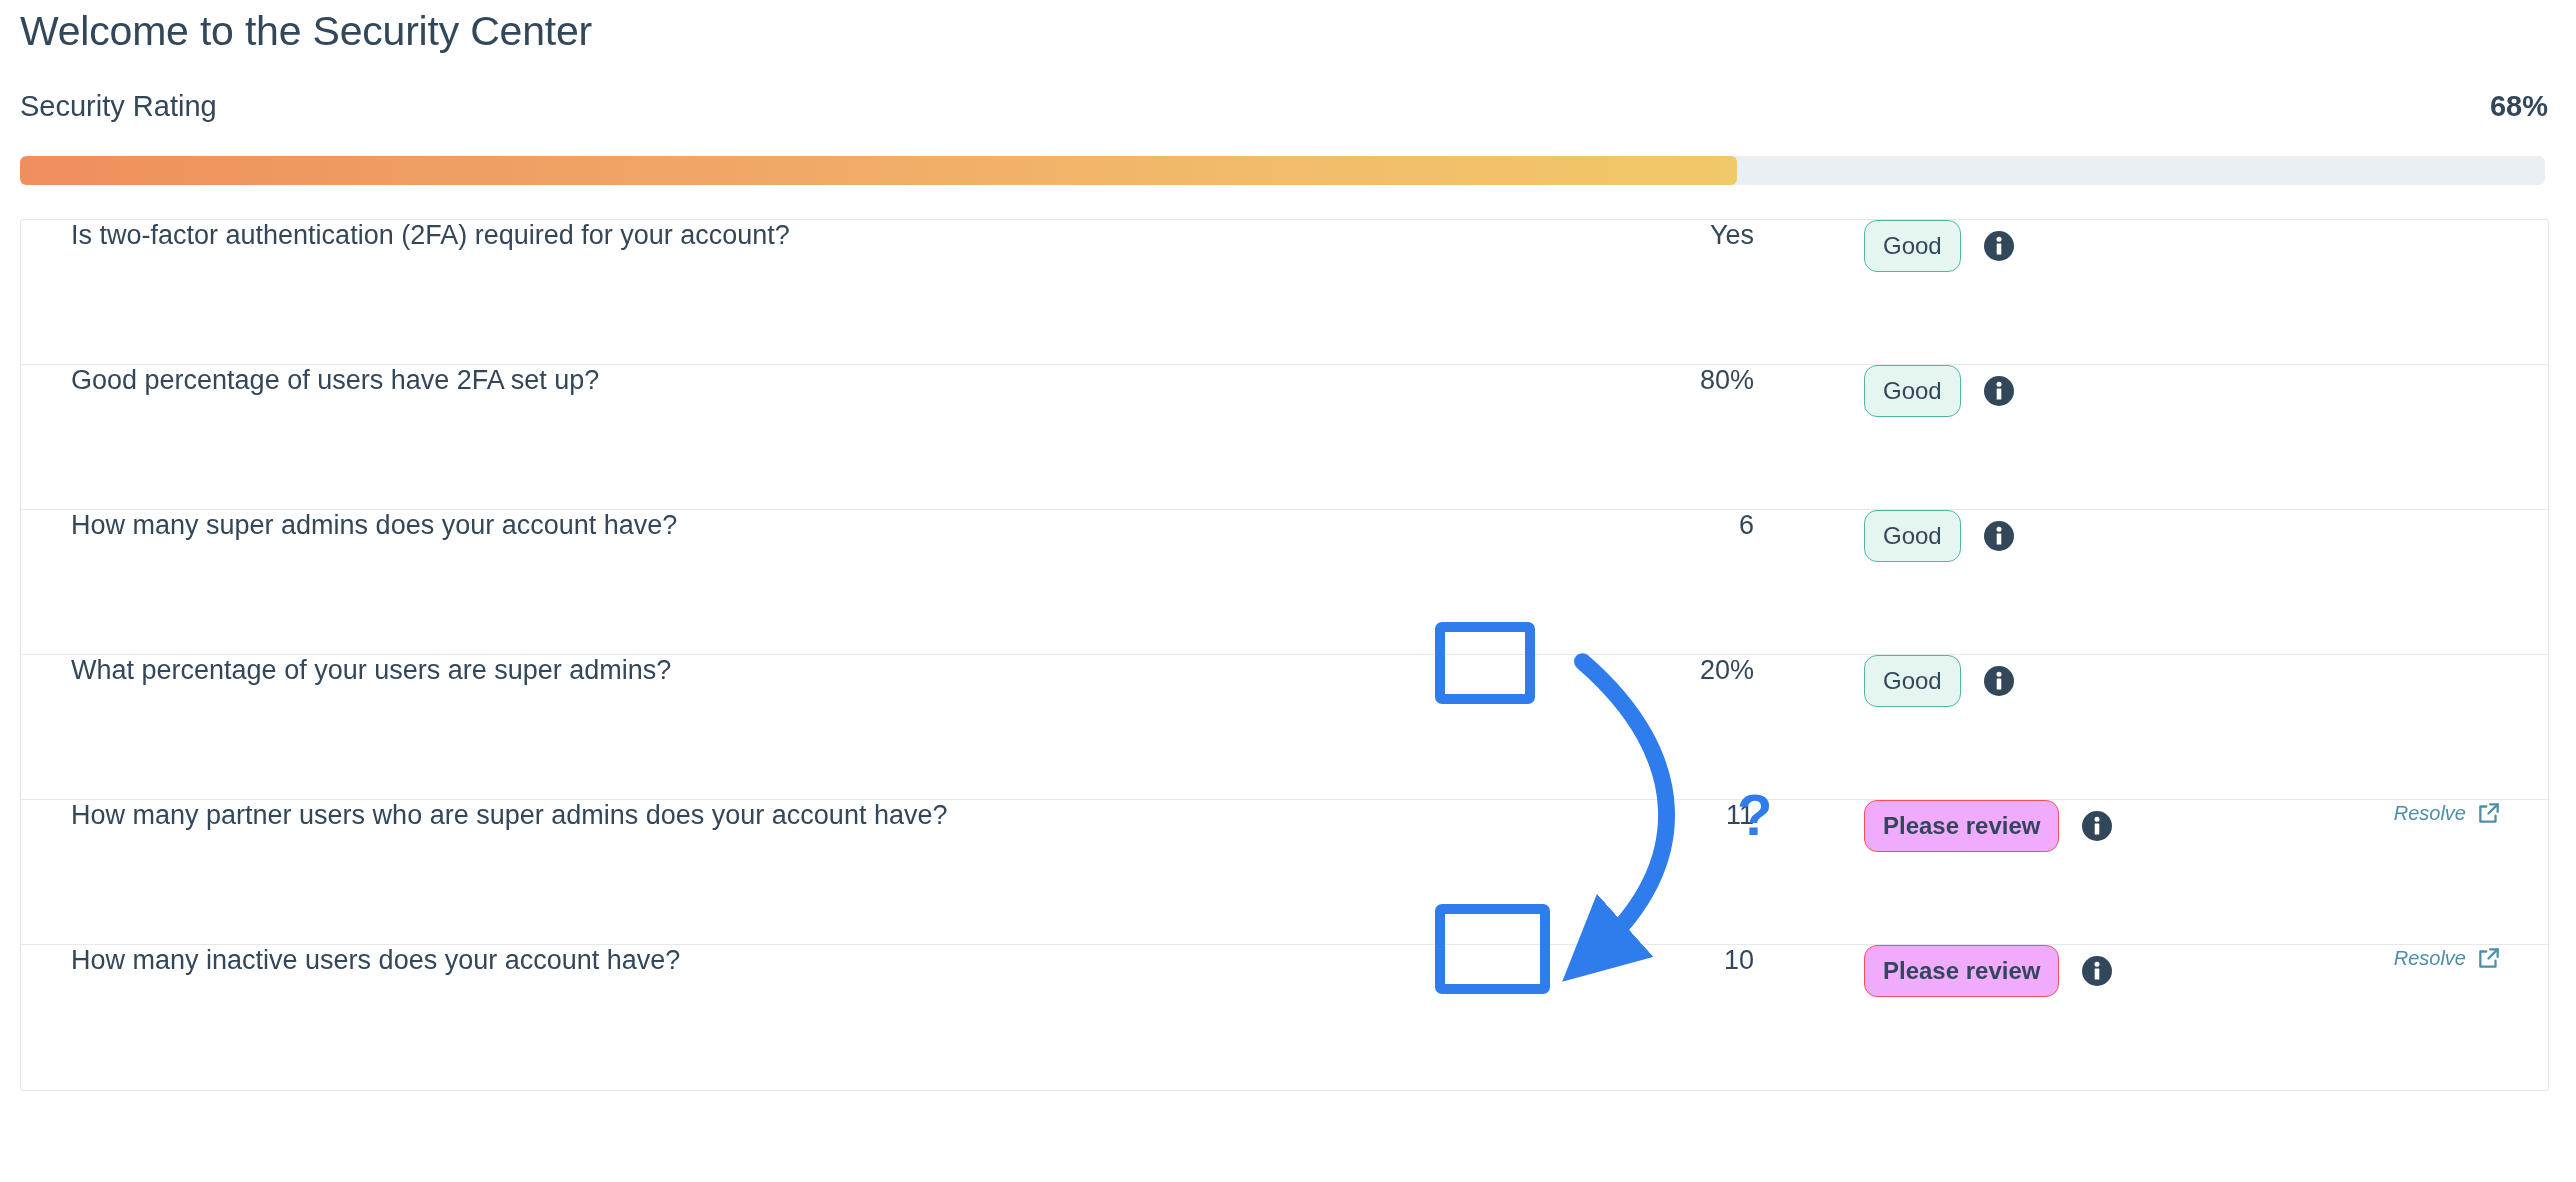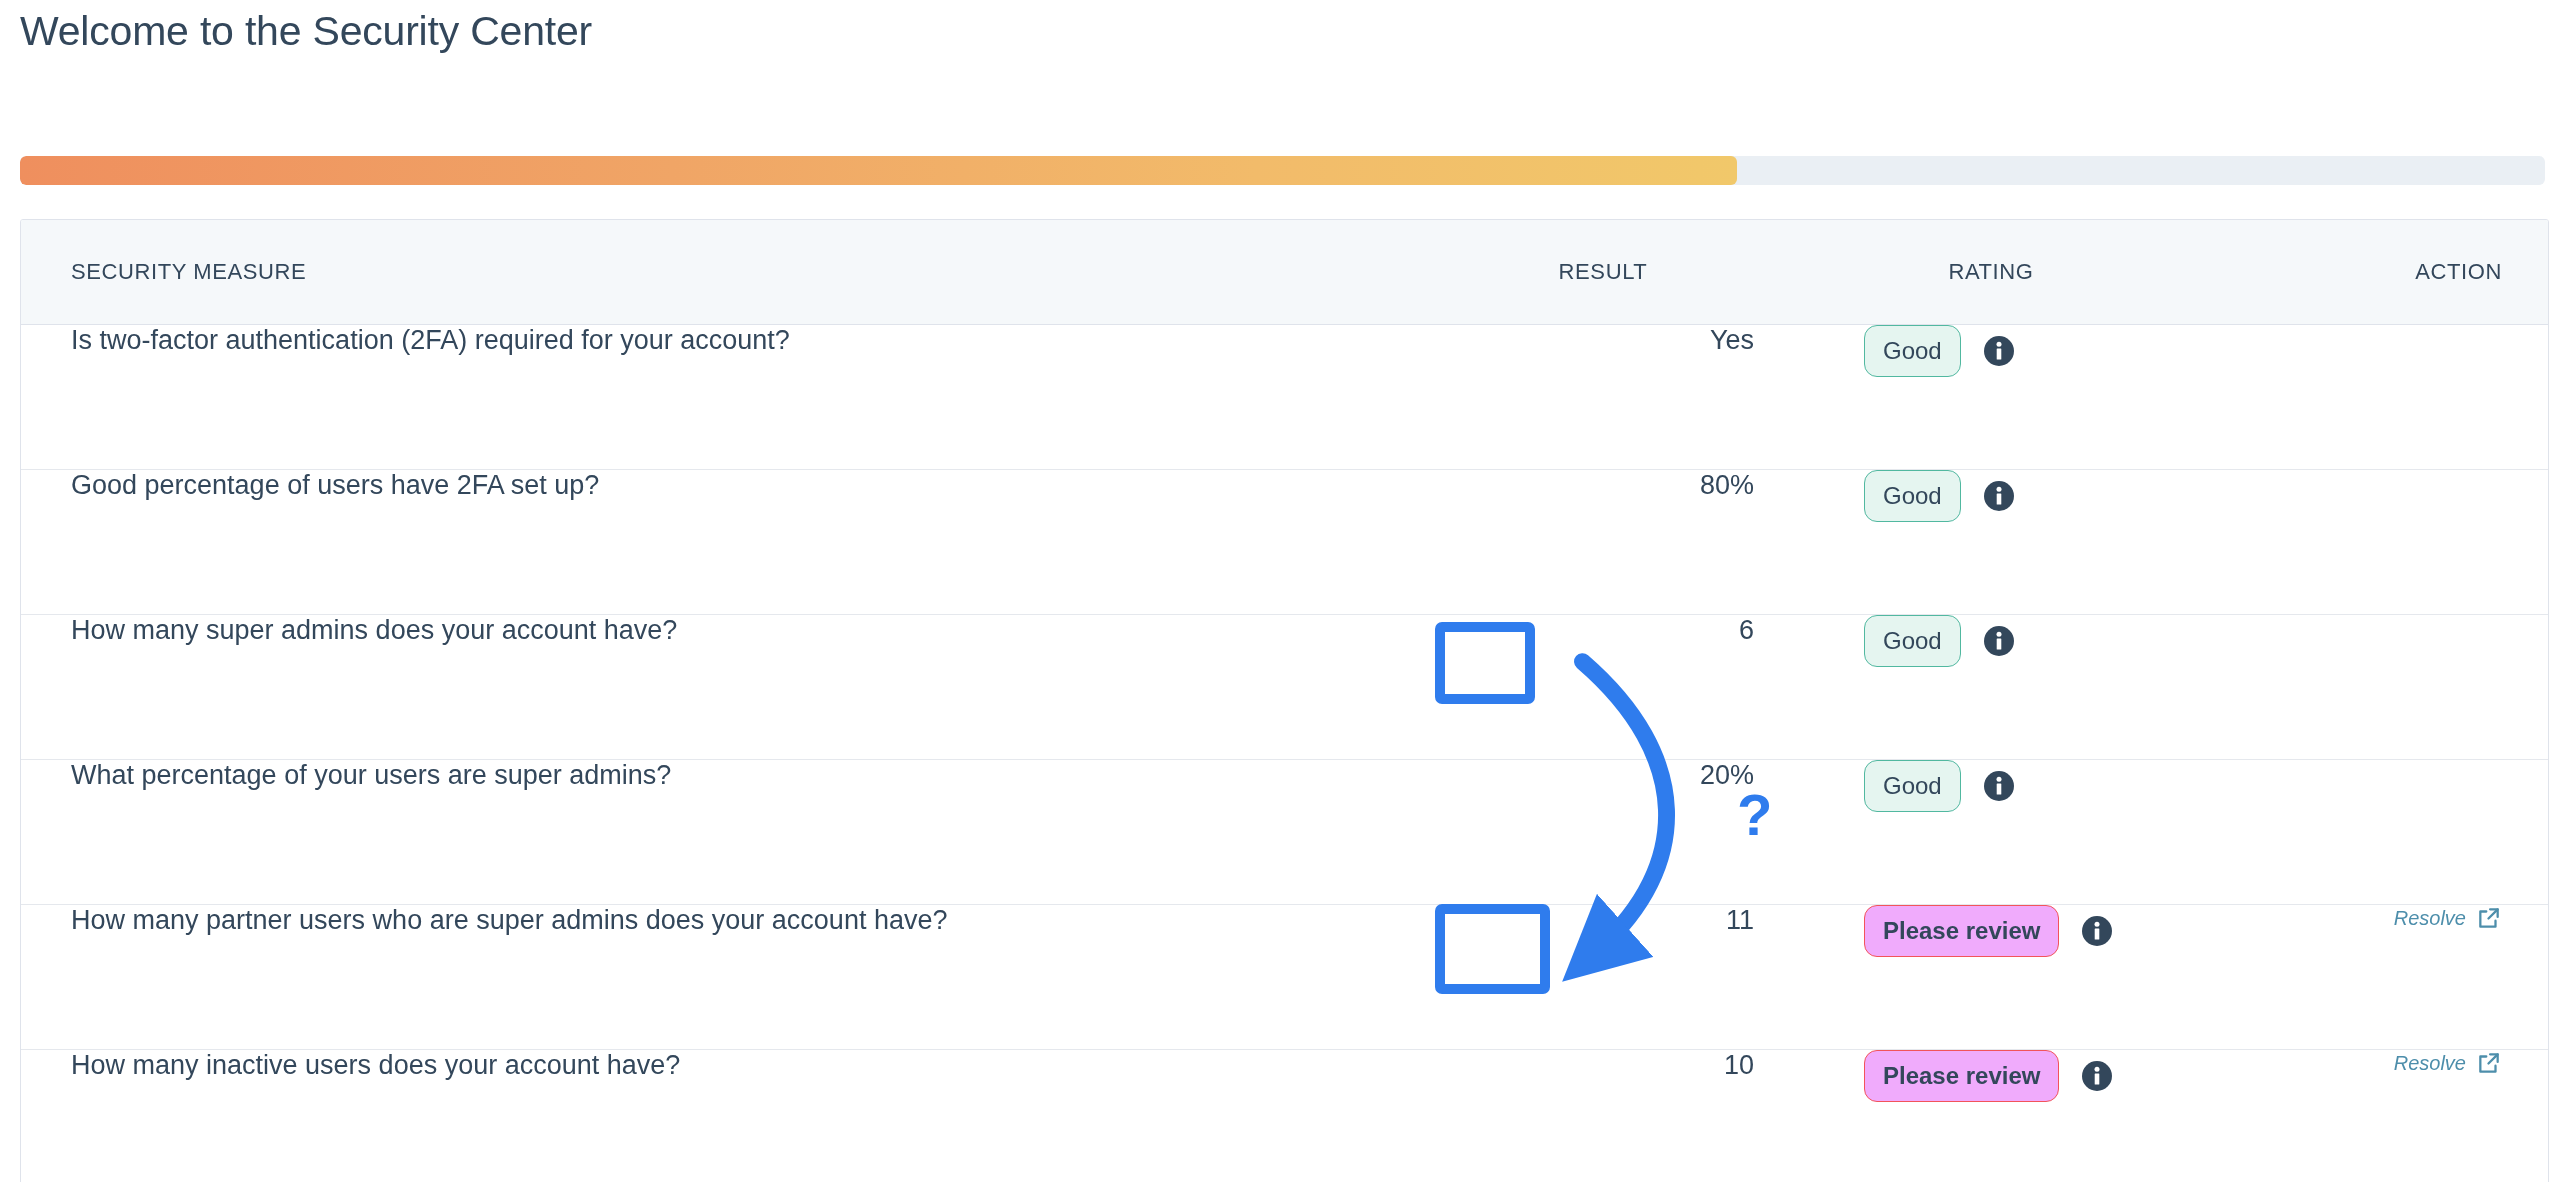--- a/index.html
+++ b/index.html
@@ -213,33 +213,31 @@
     line-height: 1;
   }
 </style>
 </head>
 <body>
 
 <div id="page">
 
   <div class="page-title">Welcome to the Security Center</div>
 
+  <div class="rating-row">
+    <span class="rating-label">Security Rating</span>
+    <span class="rating-value">68%</span>
+  </div>
 
   <div class="progress-track">
     <div class="progress-fill" id="progress-fill" style="width: 68%;"></div>
   </div>
 
   <div class="table">
 
-    <div class="thead">
-      <div class="th col-measure" style="padding-left:50px;">SECURITY MEASURE</div>
-      <div class="th col-result">RESULT</div>
-      <div class="th col-rating">RATING</div>
-      <div class="th col-action">ACTION</div>
-    </div>
 
     <div id="tbody">
         <div class="tr">
           <div class="col-measure"><span class="cell-text">Is two-factor authentication (2FA) required for your account?</span></div>
           <div class="col-result"><span class="cell-result" id="result-cell-0">Yes</span></div>
           <div class="col-rating">
             <span class="badge badge-good">Good</span>
             <span class="info-icon">
               <svg viewBox="0 0 32 32" xmlns="http://www.w3.org/2000/svg">
                 <circle cx="16" cy="16" r="15" fill="#33475b"></circle>

